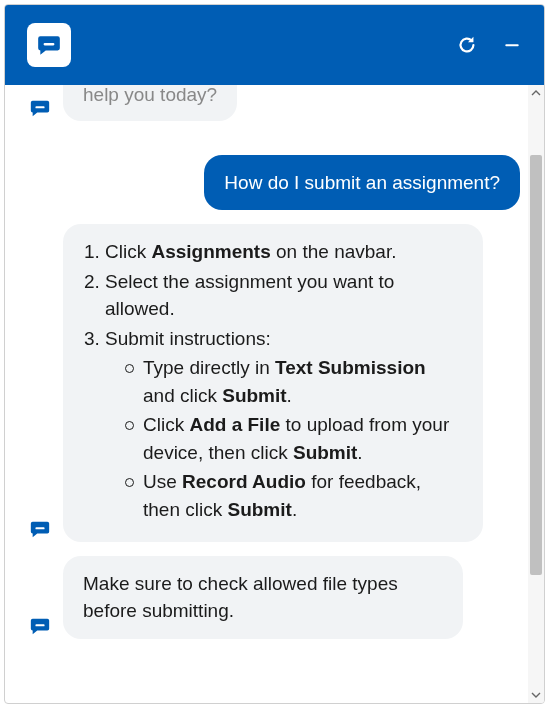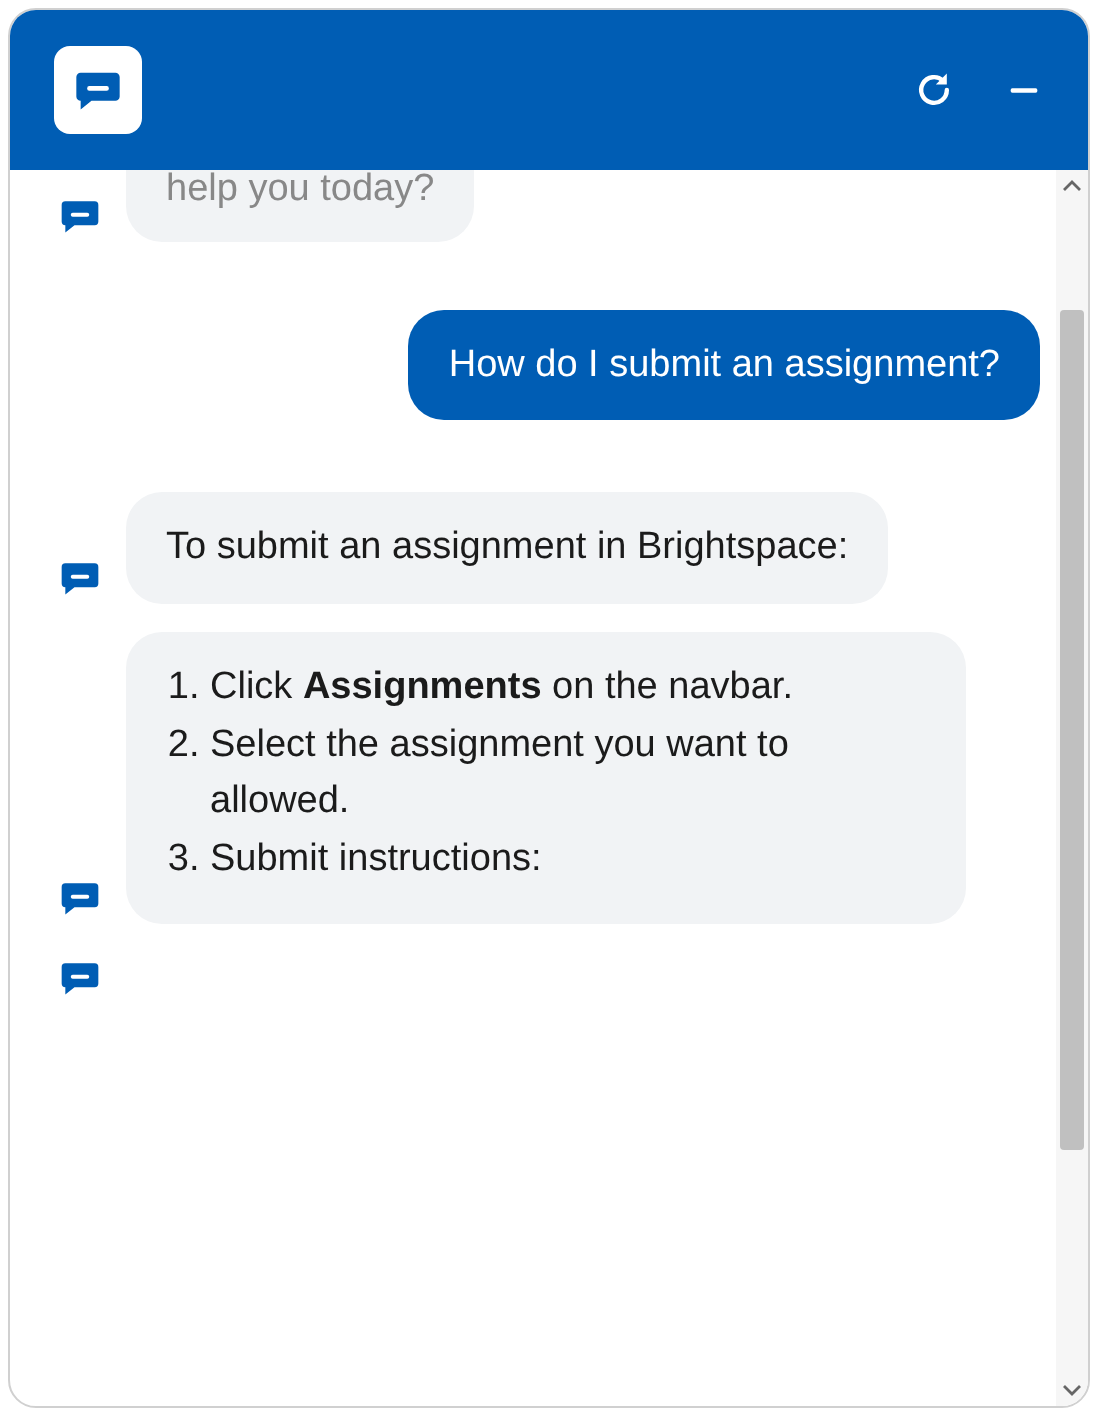--- a/index.html
+++ b/index.html
@@ -1,21 +1,21 @@
 <!DOCTYPE html>
 <html><head>
 <meta charset="utf-8">
 <style>
   * { box-sizing: border-box; margin: 0; padding: 0; }
   html, body { width: 549px; height: 708px; overflow: hidden; font-family: -apple-system, BlinkMacSystemFont, "Segoe UI", Arial, sans-serif; }
   .widget {
     position: absolute;
     top: 4px; left: 4px; right: 4px; bottom: 4px;
     border: 1px solid #d0d0d0;
-    border-radius: 14px;
+    border-radius: 4px;
     background: #fff;
     display: flex;
     flex-direction: column;
     overflow: hidden;
     justify-content: space-between;
   }
   .header {
     background: #005db4;
     height: 80px;
     flex: 0 0 80px;
@@ -163,63 +163,64 @@
           <span>help you today?</span>
         </div>
       </div>
 
       <div class="row user">
         <div class="bubble user">
           <span>How do I submit an assignment?</span>
         </div>
       </div>
 
-      <div class="row" style="margin-top:36px;">
-        <div class="bot-avatar">
-          <svg width="22" height="22" viewBox="0 0 24 24">
-            <path fill="#005db4" d="M4 4h16a2 2 0 0 1 2 2v9a2 2 0 0 1-2 2H9l-5 4v-4a2 2 0 0 1-2-2V6a2 2 0 0 1 2-2z"></path>
-            <rect x="7" y="10.2" width="10" height="2.2" rx="1" fill="#fff"></rect>
-          </svg>
-        </div>
-        <div class="bubble bot" style="max-width:400px;">
-          <span>To submit an assignment in Brightspace:</span>
-        </div>
-      </div>
 
       <div class="row">
         <div class="bot-avatar">
           <svg width="22" height="22" viewBox="0 0 24 24">
             <path fill="#005db4" d="M4 4h16a2 2 0 0 1 2 2v9a2 2 0 0 1-2 2H9l-5 4v-4a2 2 0 0 1-2-2V6a2 2 0 0 1 2-2z"></path>
             <rect x="7" y="10.2" width="10" height="2.2" rx="1" fill="#fff"></rect>
           </svg>
         </div>
         <div class="bubble bot" style="max-width:420px; padding:14px 22px 16px 20px;">
           <ol class="steps">
             <li>
               <span>Click </span><b>Assignments</b><span> on the navbar.</span>
             </li>
             <li>
               <span>Select the assignment you want to allowed.</span>
             </li>
             <li>
               <span>Submit instructions:</span>
               <ul class="sub">
+                <li>
+                  <span>Type directly in </span><b>Text Submission</b><span> and click </span><b>Submit</b><span>.</span>
+                </li>
+                <li>
+                  <span>Click </span><b>Add a File</b><span> to upload from your device, then click </span><b>Submit</b><span>.</span>
+                </li>
+                <li>
+                  <span>Use </span><b>Record Audio</b><span> for feedback, then click </span><b>Submit</b><span>.</span>
+                </li>
               </ul>
             </li>
           </ol>
         </div>
       </div>
 
       <div class="row">
         <div class="bot-avatar">
           <svg width="22" height="22" viewBox="0 0 24 24">
             <path fill="#005db4" d="M4 4h16a2 2 0 0 1 2 2v9a2 2 0 0 1-2 2H9l-5 4v-4a2 2 0 0 1-2-2V6a2 2 0 0 1 2-2z"></path>
             <rect x="7" y="10.2" width="10" height="2.2" rx="1" fill="#fff"></rect>
           </svg>
         </div>
+        <div class="bubble bot" style="max-width:400px;">
+          <span>Make sure to check allowed file types before submitting.</span>
+        </div>
       </div>
 
     </div>
 
     <div class="scrollbar-track">
       <div class="scroll-arrow up">
         <svg width="10" height="10" viewBox="0 0 10 10">
             <path d="M1 7 L5 3 L9 7" fill="none" stroke="#666" stroke-width="1.4"></path>
           </svg>
       </div>

